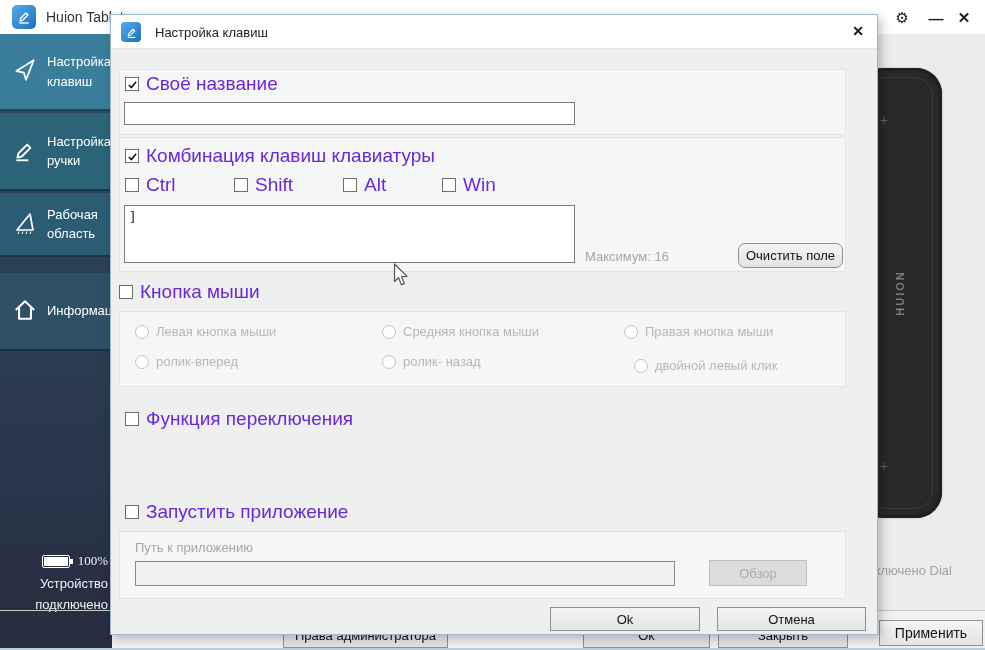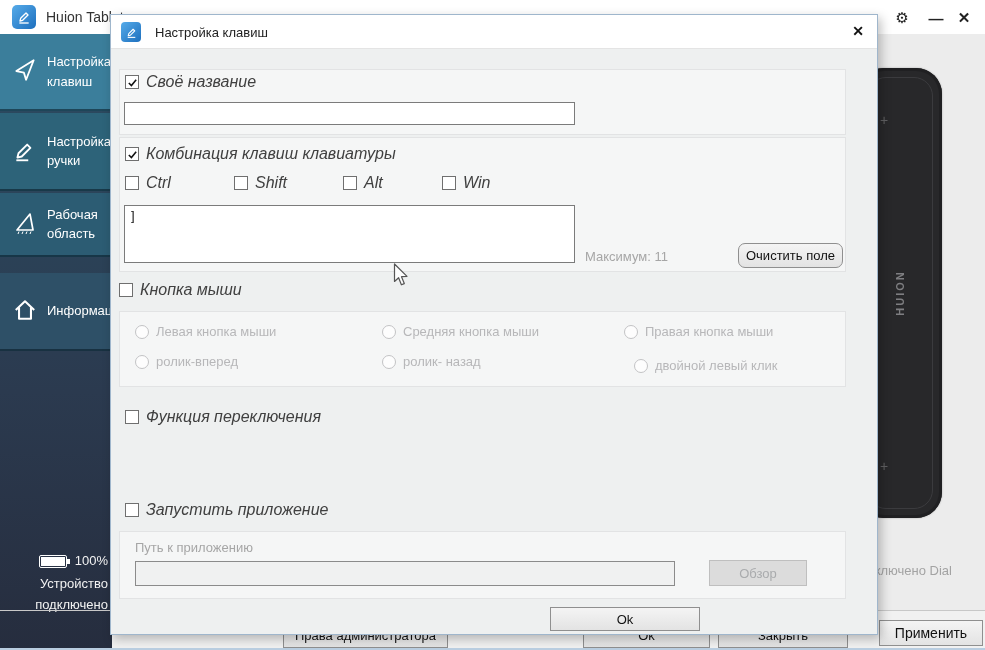--- a/index.html
+++ b/index.html
@@ -25,21 +25,21 @@
   .side-item { position:absolute; left:0; width:112px; display:flex; align-items:center; gap:9px;
                padding-left:12px; color:#fff; font-size:13px; cursor:pointer; overflow:hidden;
                border-bottom:2px solid rgba(8,24,34,.55); }
   .side-label { width:70px; line-height:1.5; white-space:normal; }
   .si-1 { top:0;   height:77px; background:#3b7e9b; }
   .si-2 { top:79px;  height:78px; background:#2d6379; }
   .si-3 { top:159px; height:64px; background:#2c5c73; }
   .si-4 { top:239px; height:78px; background:#2e5067; }
   .side-status { position:absolute; left:0; bottom:34px; width:108px; text-align:right;
                  color:#f2f2f2; font-size:13px; line-height:1.6; }
-  .batt-row { display:flex; align-items:center; justify-content:flex-end; gap:8px; margin-bottom:3px; }
+  .batt-row { display:flex; align-items:center; justify-content:flex-end; gap:8px; margin-bottom:3px;font-family:Liberation Serif, serif; }
   .batt { position:relative; width:28px; height:13px; border:1.5px solid #fff; border-radius:2px; }
   .batt-fill { position:absolute; left:1px; top:1px; bottom:1px; right:1px; background:#fff; }
   .batt-nub { position:absolute; right:-4px; top:3px; width:2.5px; height:5px; background:#fff; }
 
   
   .tablet { position:absolute; left:858px; top:68px; width:84px; height:450px; background:#28282a;
             border-radius:26px; box-shadow: inset 0 0 0 3px #202022, 0 0 2px rgba(0,0,0,.3); }
   .tablet-inner { position:absolute; left:9px; top:9px; right:9px; bottom:9px; border:1px solid #3b3b3e; border-radius:19px; }
   .tablet-brand { position:absolute; left:50%; top:50%; transform:translate(-50%,-50%) rotate(-90deg);
                   color:#7e7e81; font-size:11px; letter-spacing:2px; font-weight:700; }
@@ -60,21 +60,21 @@
             border:1px solid #9fb6cc; box-shadow:3px 4px 10px rgba(0,0,0,.25); z-index:40; }
   .dlg-titlebar { position:absolute; left:0; top:0; width:100%; height:34px; background:#ffffff; border-bottom:1px solid #e4e4e4; }
   .dlg-logo { position:absolute; left:10px; top:7px; width:20px; height:20px; border-radius:4px;
               background:linear-gradient(135deg,#56abe9,#1d6fbe); display:flex; align-items:center; justify-content:center; }
   .dlg-title { position:absolute; left:44px; top:10px; font-size:13px; color:#222; }
   .dlg-close { position:absolute; right:13px; top:8px; font-size:14px; font-weight:600; color:#111; cursor:pointer; }
 
   .panel { position:absolute; background:#f5f6f6; border:1px solid #e2e3e4; }
   .cb-row { position:absolute; display:flex; align-items:center; gap:7px; }
   .cb { width:14px; height:14px; background:#fff; border:1px solid #6f6f6f; display:flex; align-items:center; justify-content:center; flex:none; }
-  .cb-label { font-size:16px; color:#404040; white-space:nowrap;font-style:italic; }
+  .cb-label { font-size:19px; color:#6d28d9; white-space:nowrap; }
   .radio-row { position:absolute; display:flex; align-items:center; gap:7px; }
   .radio { width:14px; height:14px; border-radius:50%; border:1px solid #c3c3c5; background:#fdfdfd; flex:none; }
   .radio-label { font-size:13px; color:#b7b7b9; white-space:nowrap; }
 
   .text-input, .text-area { position:absolute; background:#fff; border:1px solid #7b7b7b;
       font-size:13px; padding:2px 6px; font-family:"Liberation Sans", sans-serif; color:#111; outline:none; resize:none; }
   .text-input.disabled { background:#f0f1f1; border-color:#8b8b8b; }
   .gray-label { position:absolute; color:#a6a6a6; font-size:13px; white-space:nowrap; }
 
   .cursor { position:absolute; left:393px; top:263px; z-index:60; pointer-events:none; }
@@ -210,21 +210,21 @@
     </div>
     <div class="cb-row" style="left:232px; top:159px;">
       <span class="cb"></span>
       <span class="cb-label">Alt</span>
     </div>
     <div class="cb-row" style="left:331px; top:159px;">
       <span class="cb"></span>
       <span class="cb-label">Win</span>
     </div>
     <textarea class="text-area" style="left: 13px; top: 190px; width: 451px; height: 58px;">]</textarea>
-    <div class="gray-label" style="left:474px; top:234px;">Максимум: 11</div>
+    <div class="gray-label" style="left:474px; top:234px;">Максимум: 16</div>
     <div class="btn" style="left:627px; top:228px; width:105px; height:25px;border-radius:7px;">Очистить поле</div>
 
     <div class="cb-row" style="left:8px; top:266px;">
       <span class="cb"></span>
       <span class="cb-label">Кнопка мыши</span>
     </div>
     <div class="panel" style="left:8px; top:296px; width:727px; height:76px;">
       <div class="radio-row" style="left:15px; top:12px;">
         <span class="radio"></span>
         <span class="radio-label">Левая кнопка мыши</span>
@@ -260,20 +260,21 @@
       <span class="cb"></span>
       <span class="cb-label">Запустить приложение</span>
     </div>
     <div class="panel" style="left:8px; top:516px; width:727px; height:68px;">
       <div class="gray-label" style="left:15px; top:8px;">Путь к приложению</div>
       <input class="text-input disabled" style="left: 15px; top: 29px; width: 540px; height: 25px;" value="">
       <div class="btn disabled" style="left:589px; top:28px; width:98px; height:26px;">Обзор</div>
     </div>
 
     <div class="btn" style="left:439px; top:592px; width:150px; height:24px;">Ok</div>
+    <div class="btn" style="left:606px; top:592px; width:149px; height:24px;">Отмена</div>
   </div>
 
   <div class="cursor">
     <svg width="17" height="25" viewBox="0 0 17 25">
       <path d="M1.5 1 L1.5 18.5 L5.6 14.7 L8.4 21.8 L11.3 20.6 L8.5 13.7 L14 13.4 Z" fill="#fdfdfd" stroke="#555" stroke-width="1.2" stroke-linejoin="round"></path>
     </svg>
   </div>
 
 </div>
 

